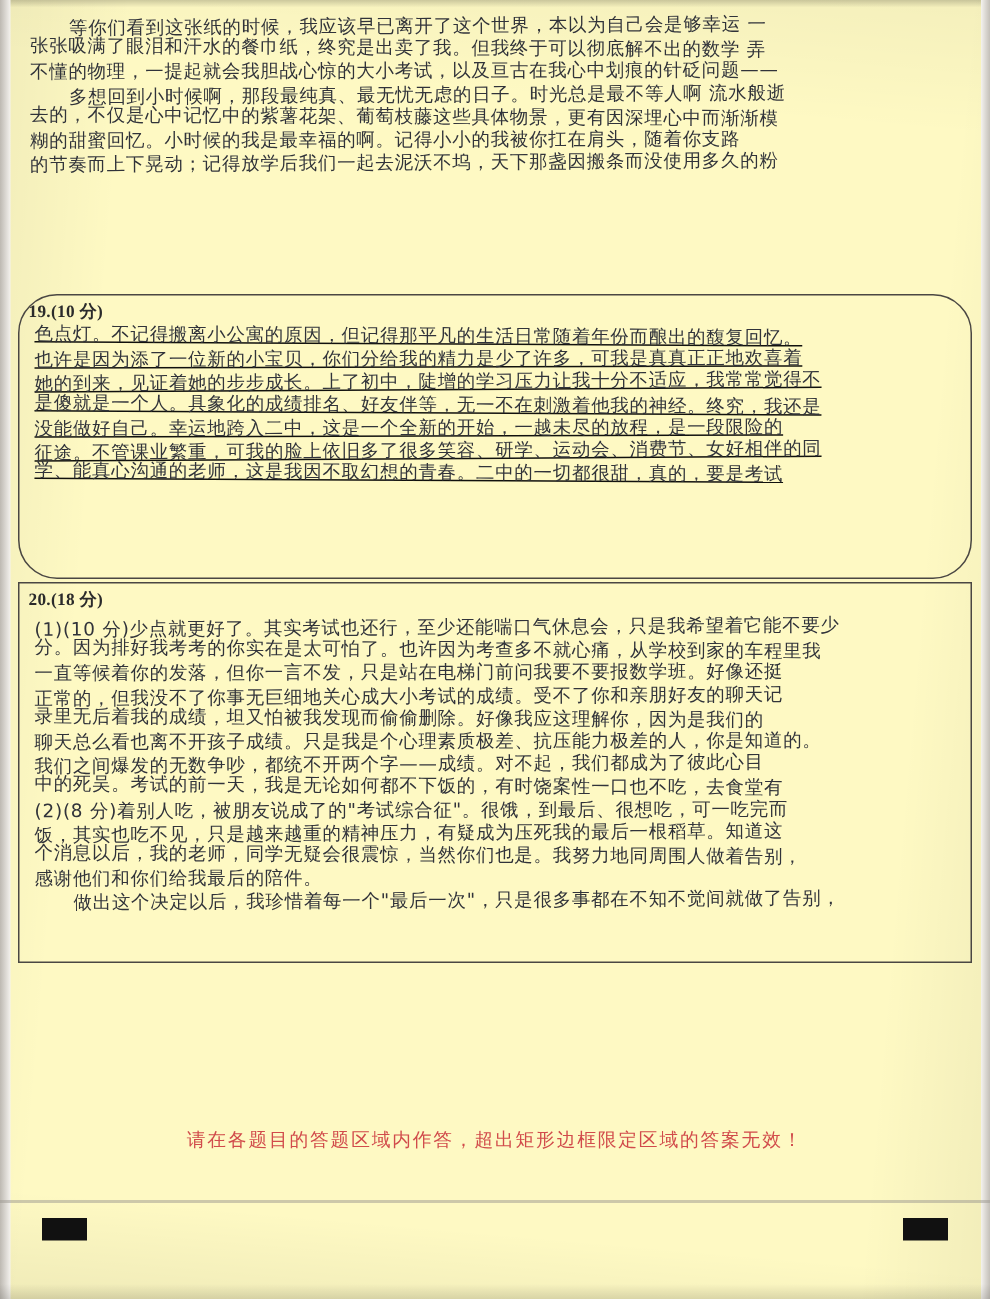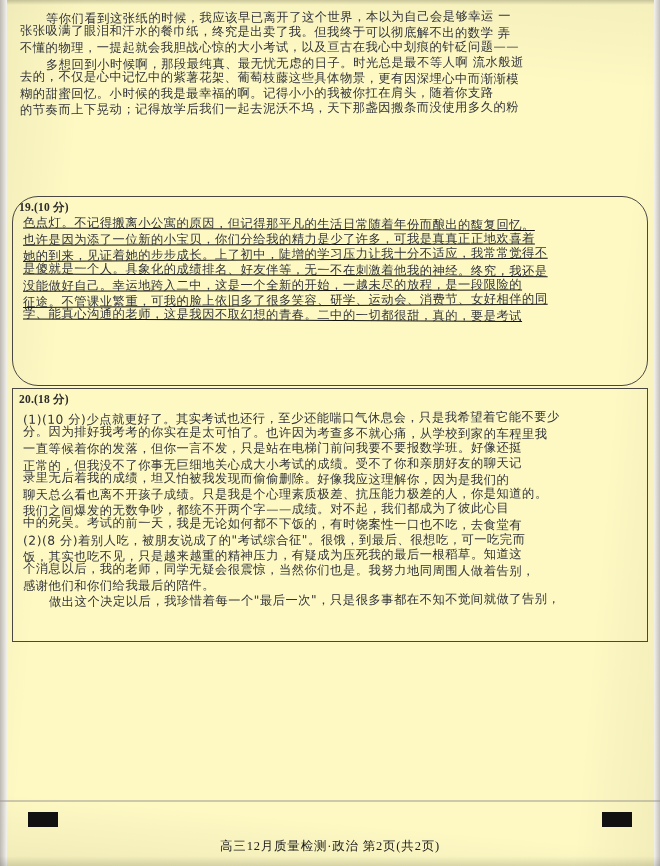--- a/index.html
+++ b/index.html
@@ -210,22 +210,22 @@
       <span class="hand s1">我们之间爆发的无数争吵，都统不开两个字——成绩。对不起，我们都成为了彼此心目</span>
       <span class="hand s2">中的死吴。考试的前一天，我是无论如何都不下饭的，有时饶案性一口也不吃，去食堂有</span>
       <span class="hand s3">(2)(8 分)着别人吃，被朋友说成了的"考试综合征"。很饿，到最后、很想吃，可一吃完而</span>
       <span class="hand s1">饭，其实也吃不见，只是越来越重的精神压力，有疑成为压死我的最后一根稻草。知道这</span>
       <span class="hand s2">个消息以后，我的老师，同学无疑会很震惊，当然你们也是。我努力地同周围人做着告别，</span>
       <span class="hand s3">感谢他们和你们给我最后的陪件。</span>
       <span class="hand s1 indent">做出这个决定以后，我珍惜着每一个"最后一次"，只是很多事都在不知不觉间就做了告别，</span>
     </div>
   </div>
 
+  <div class="red-notice">请在各题目的答题区域内作答，超出矩形边框限定区域的答案无效！</div>
 
   <div class="footer-bar"></div>
   <div class="reg-mark" id="reg-left"></div>
   <div class="reg-mark" id="reg-right"></div>
 
-  <div class="footer-text">高三12月质量检测·政治  第2页(共2页)</div>
   <div class="footer-code">C-G</div>
 
   <div class="shadow-bottom"></div>
 </div>
 
 </body></html>

